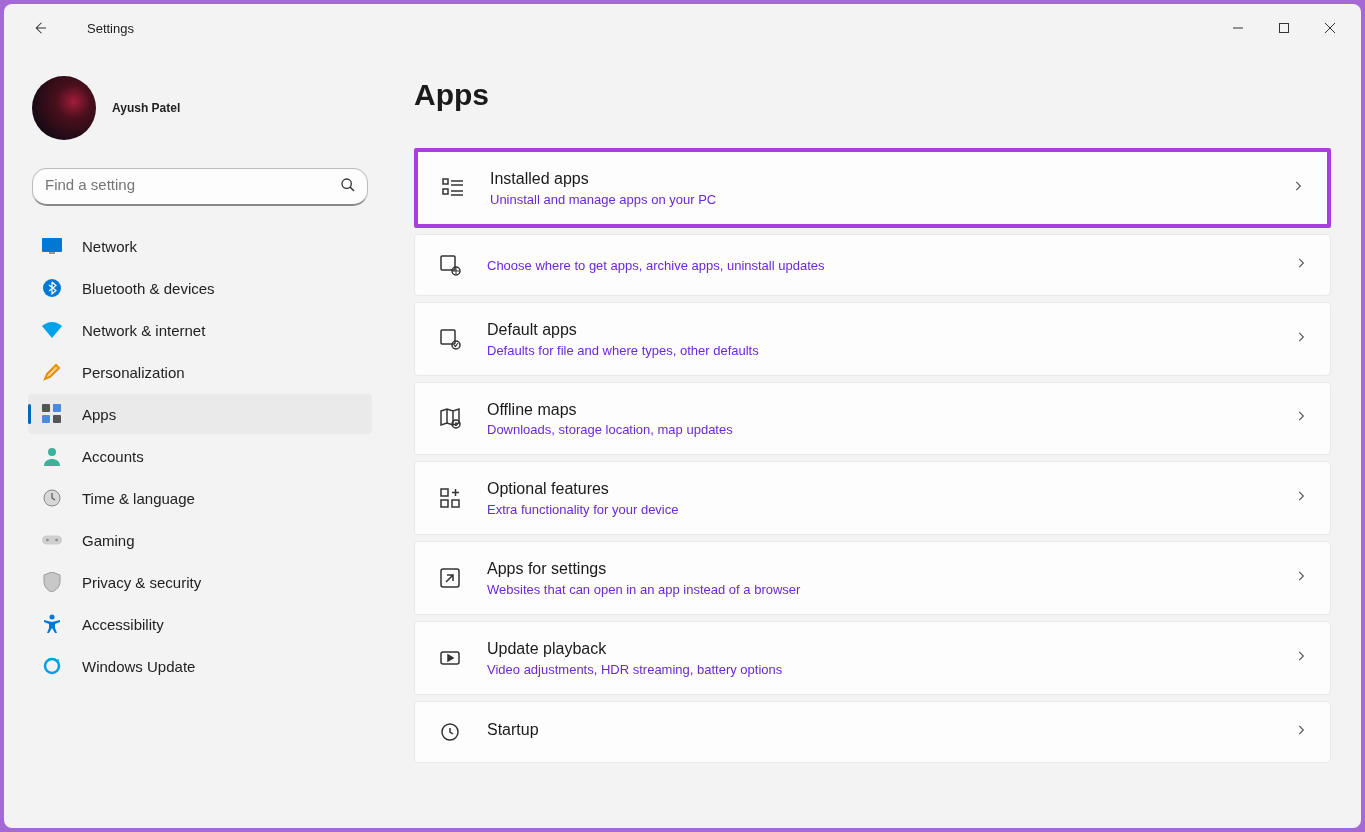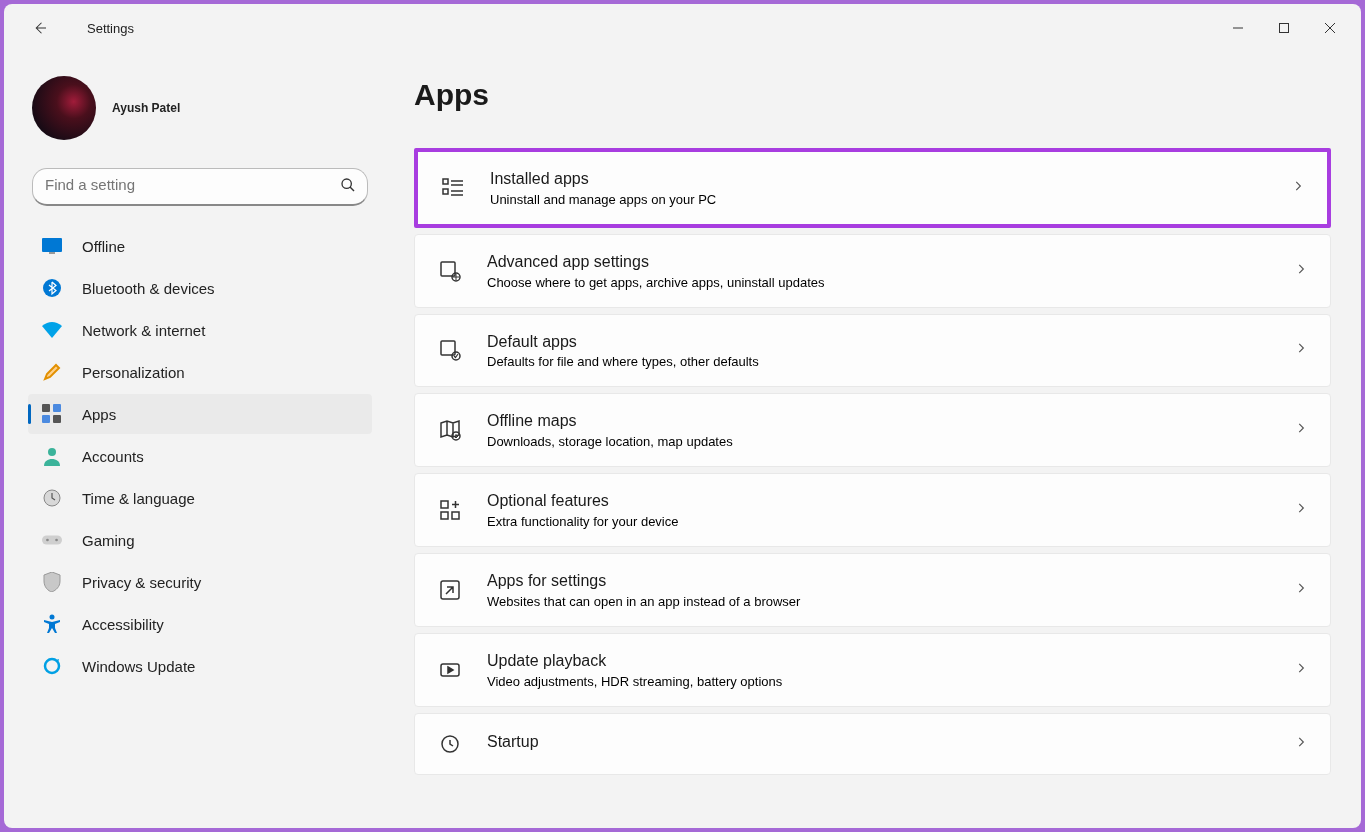--- a/index.html
+++ b/index.html
@@ -27,21 +27,21 @@
   .nav-icon { width: 20px; height: 20px; display: flex; align-items: center; justify-content: center; flex-shrink: 0; }
   .nav-label { font-size: 15px; color: #222; }
   .main { flex: 1; padding: 26px 30px 0 30px; overflow-y: auto; }
   .page-title { font-size: 30px; font-weight: 600; color: #1a1a1a; margin-bottom: 36px; }
   .cards { display: flex; flex-direction: column; gap: 6px; }
   .card { background: #fdfdfd; border: 1px solid #e8e8e8; border-radius: 4px; display: flex; align-items: center; padding: 17px 22px; cursor: pointer; gap: 24px; }
   .card.highlight { border: 4px solid #a83de0; border-radius: 2px; }
   .card-icon { width: 26px; height: 26px; display: flex; align-items: center; justify-content: center; color: #333; flex-shrink: 0; }
   .card-text { flex: 1; }
   .card-title { font-size: 16px; font-weight: 400; color: #1a1a1a; line-height: 1.3; }
-  .card-sub { font-size: 13px; color: #000000; margin-top: 2px; }
+  .card-sub { font-size: 13px; color: #6d28d9; margin-top: 2px; }
   .chevron { color: #555; flex-shrink: 0; }
   
   .ic-system { fill: #0078d4; }
   .ic-bt { fill: #0078d4; }
   .ic-net { fill: #00a2e8; }
   .ic-pers { stroke: #e29000; }
   .ic-apps-rect { fill: #4b8ae0; }
   .ic-acc { fill: #3bb39a; }
   .ic-time { fill: #d8d8d8; stroke: #888; }
   .ic-game { fill: #cfcfcf; }
@@ -98,21 +98,21 @@
       </div>
       <div class="nav">
 
         <div class="nav-item">
           <span class="nav-icon">
             <svg width="20" height="16" viewBox="0 0 20 16">
                 <rect class="ic-system" x="0" y="0" width="20" height="14" rx="1"></rect>
                 <rect fill="#999" x="7" y="14" width="6" height="2"></rect>
               </svg>
           </span>
-          <span class="nav-label">Offline</span>
+          <span class="nav-label">Network</span>
         </div>
 
         <div class="nav-item">
           <span class="nav-icon">
             <svg width="20" height="20" viewBox="0 0 20 20">
                 <circle class="ic-bt" cx="10" cy="10" r="9"></circle>
                 <path d="M10 4v12l4-3.5L7 7m0 6l7-5.5L10 4" fill="none" stroke="#fff" stroke-width="1.2"></path>
               </svg>
           </span>
           <span class="nav-label">Bluetooth &amp; devices</span>
@@ -234,21 +234,20 @@
 
         <div class="card">
           <span class="card-icon">
             <svg width="24" height="24" viewBox="0 0 24 24" fill="none" stroke="currentColor" stroke-width="1.5">
                 <rect x="3" y="3" width="14" height="14" rx="1"></rect>
                 <circle cx="18" cy="18" r="4"></circle>
                 <path d="M18 15v6M15 18h6" stroke-width="1"></path>
               </svg>
           </span>
           <div class="card-text">
-            <div class="card-title">Advanced app settings</div>
             <div class="card-sub">Choose where to get apps, archive apps, uninstall updates</div>
           </div>
           <span class="chevron"><svg width="14" height="14" viewBox="0 0 24 24" fill="none" stroke="currentColor" stroke-width="2">
                 <path d="M9 5l7 7-7 7"></path>
               </svg></span>
         </div>
 
         <div class="card">
           <span class="card-icon">
             <svg width="24" height="24" viewBox="0 0 24 24" fill="none" stroke="currentColor" stroke-width="1.5">

